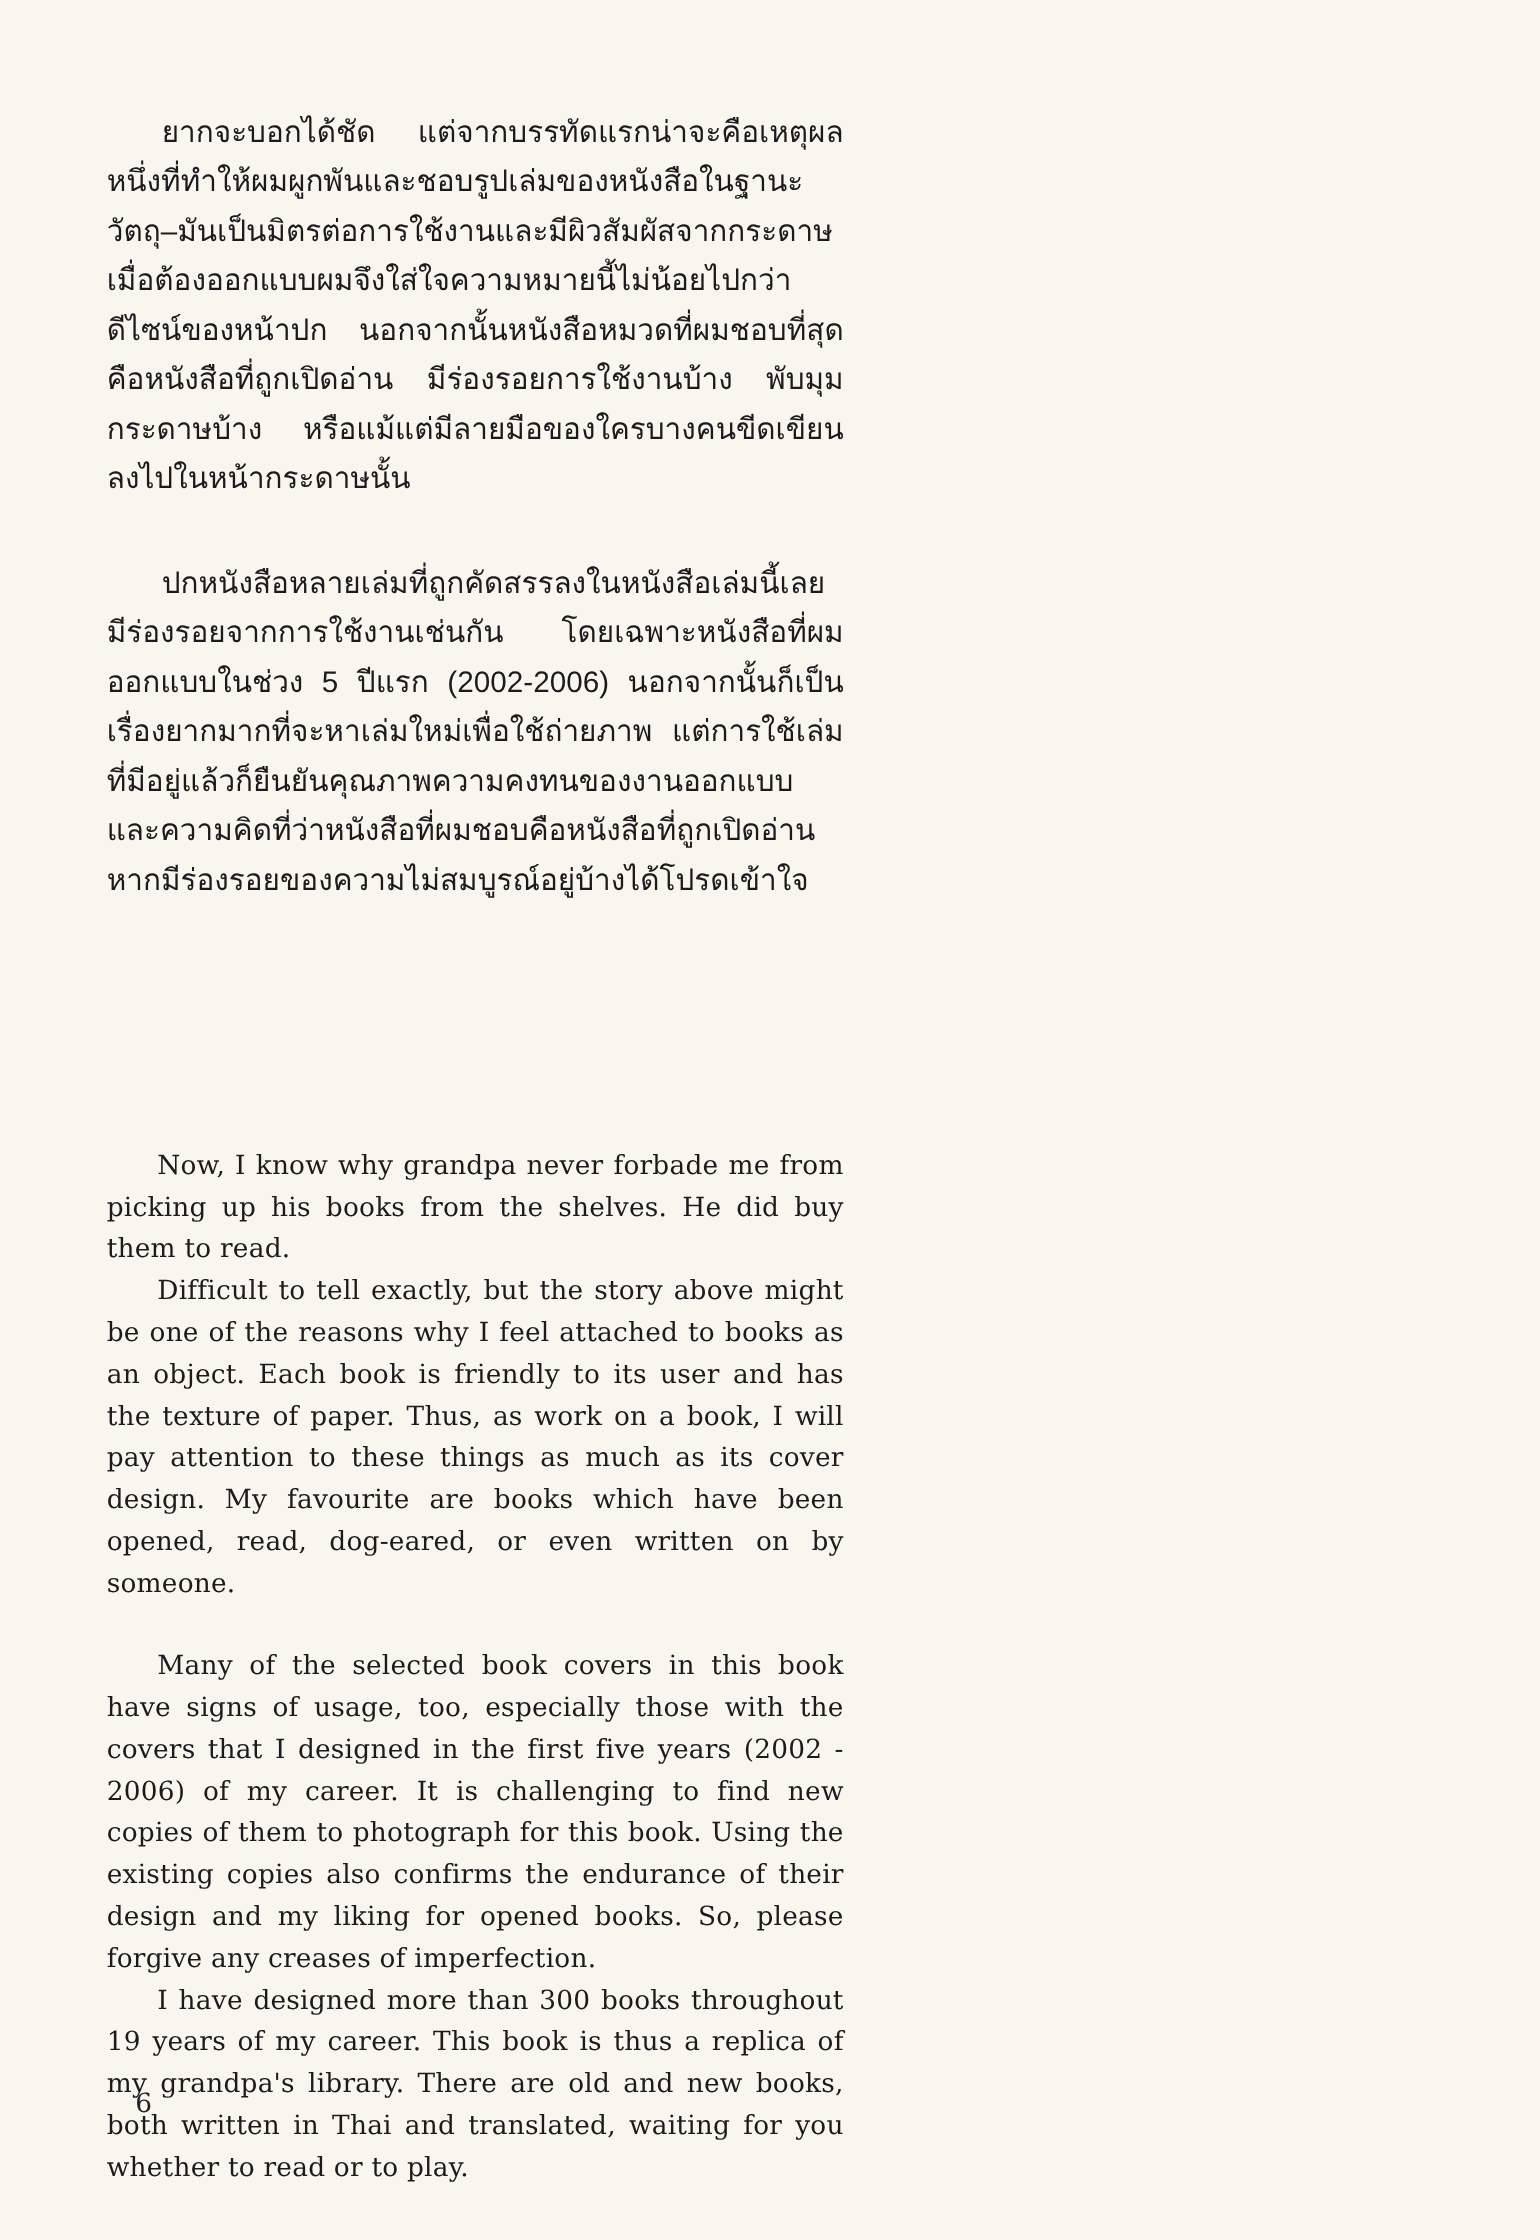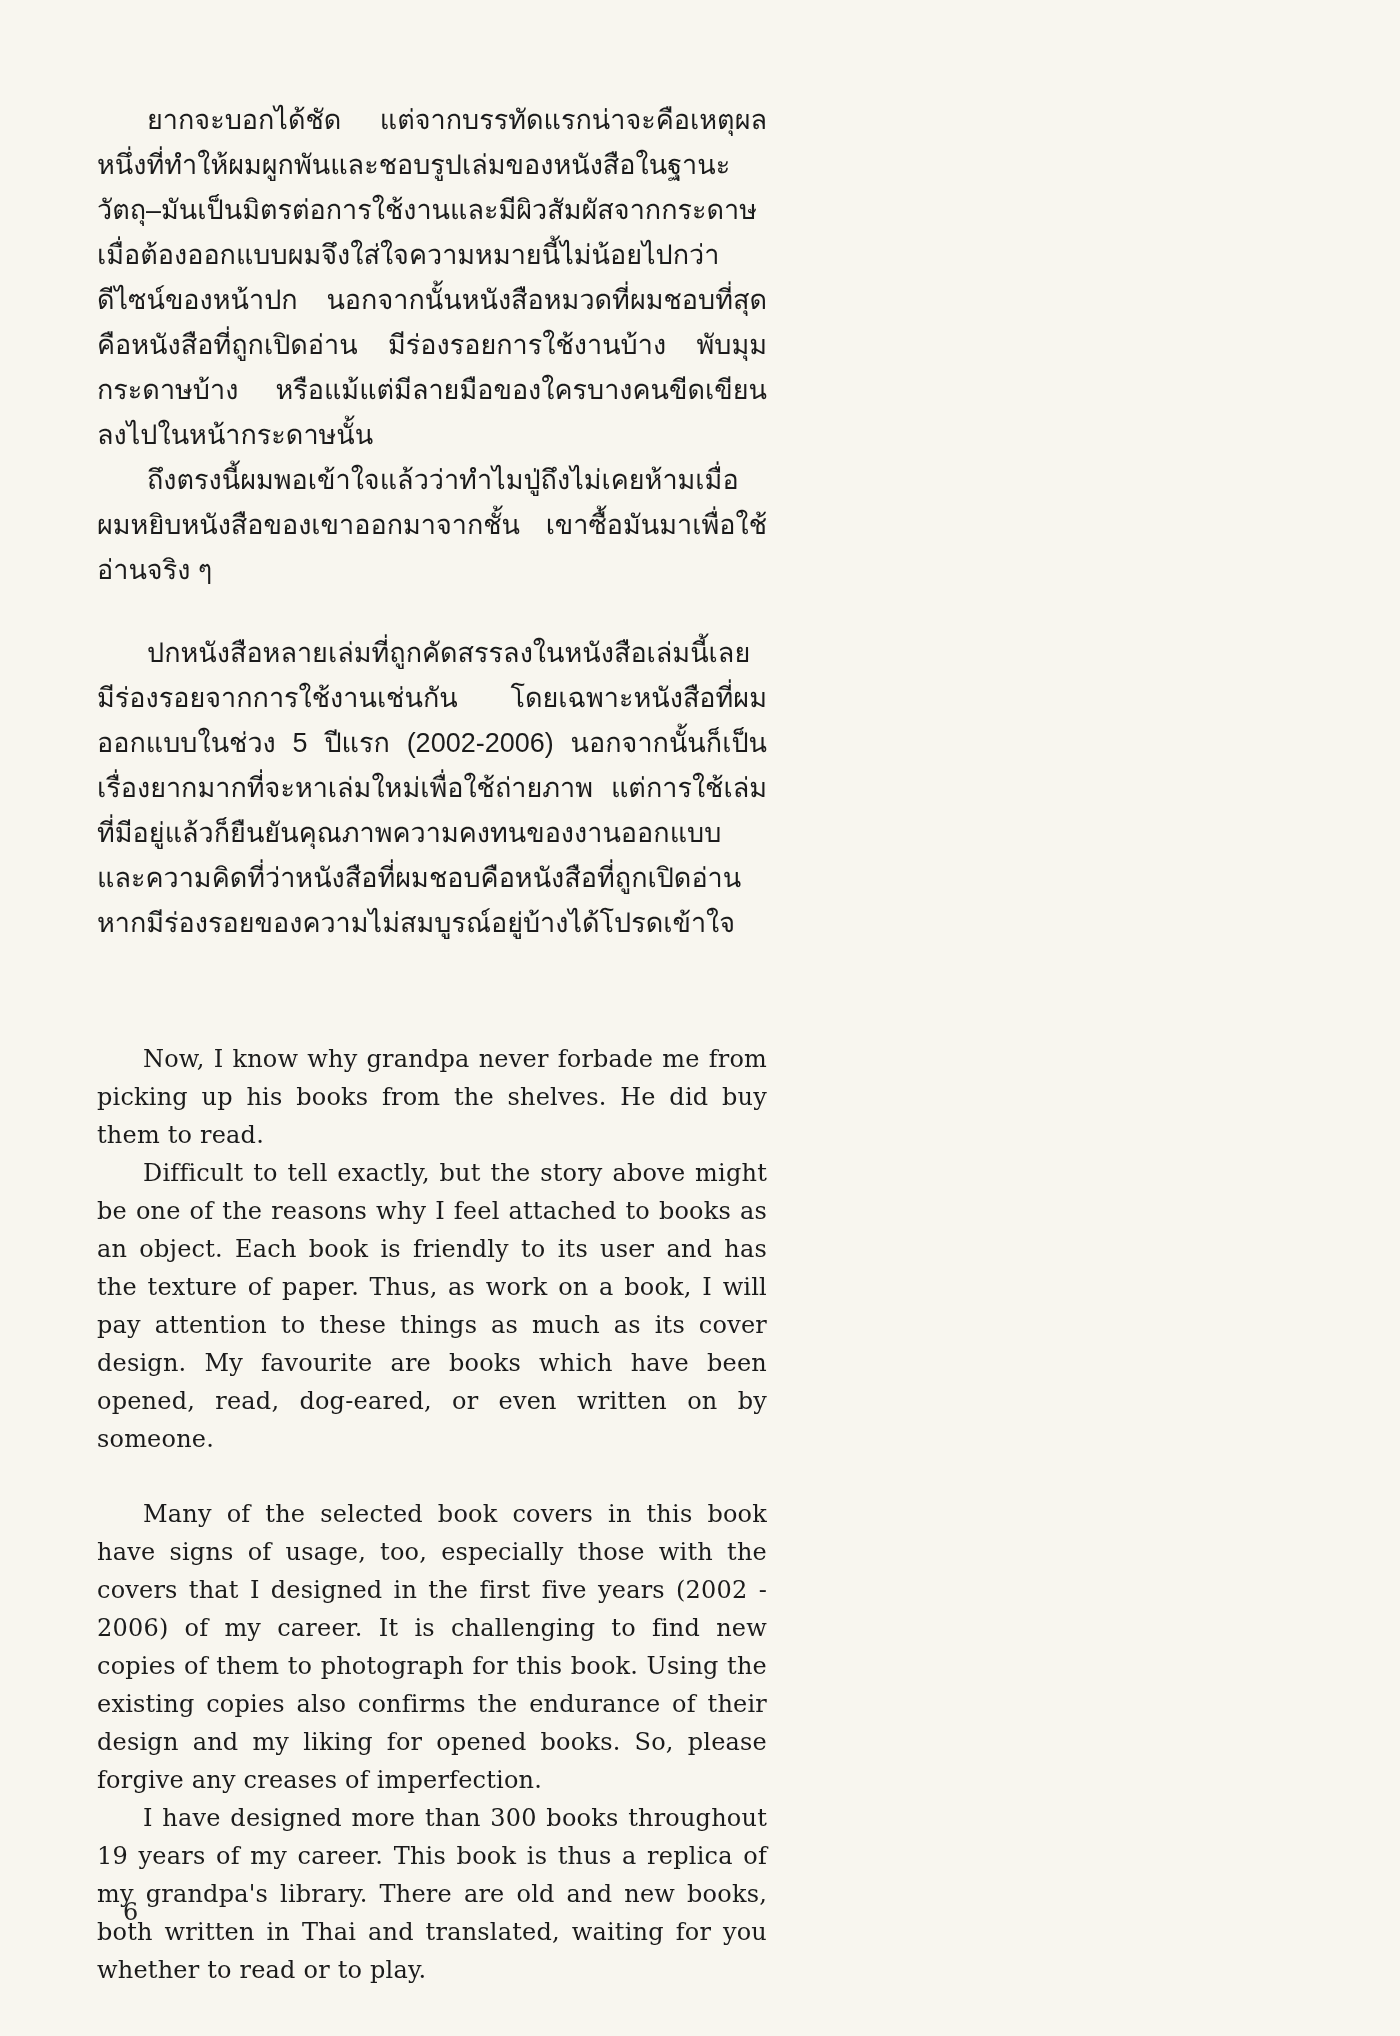--- a/index.html
+++ b/index.html
@@ -33,21 +33,21 @@
     line-height: 45px;
     text-align: justify;
   }
   .thai-section p {
     margin: 0;
   }
   .thai-section p.indent {
     text-indent: 50px;
   }
   .thai-section p.block-gap {
-    margin-top: 38px;
+    margin-top: 50px;
   }
   
   .english-section {
     top: 1040px;
     font-family: "DejaVu Serif", "Liberation Serif", serif;
     font-size: 24px;
     line-height: 38px;
     text-align: justify;
     letter-spacing: 0.2px;
   }
@@ -69,21 +69,20 @@
     color: #222;
   }
 </style>
 </head>
 <body>
 
 <div class="page">
 
   <section class="text-column thai-section">
     <p class="indent">ยากจะบอกได้ชัด แต่จากบรรทัดแรกน่าจะคือเหตุผลหนึ่งที่ทำให้ผมผูกพันและชอบรูปเล่มของหนังสือในฐานะวัตถุ–มันเป็นมิตรต่อการใช้งานและมีผิวสัมผัสจากกระดาษ เมื่อต้องออกแบบผมจึงใส่ใจความหมายนี้ไม่น้อยไปกว่าดีไซน์ของหน้าปก นอกจากนั้นหนังสือหมวดที่ผมชอบที่สุดคือหนังสือที่ถูกเปิดอ่าน มีร่องรอยการใช้งานบ้าง พับมุมกระดาษบ้าง หรือแม้แต่มีลายมือของใครบางคนขีดเขียนลงไปในหน้ากระดาษนั้น</p>
-    <p class="indent">ถึงตรงนี้ผมพอเข้าใจแล้วว่าทำไมปู่ถึงไม่เคยห้ามเมื่อผมหยิบหนังสือของเขาออกมาจากชั้น เขาซื้อมันมาเพื่อใช้อ่านจริง ๆ</p>
     <p class="indent block-gap">ปกหนังสือหลายเล่มที่ถูกคัดสรรลงในหนังสือเล่มนี้เลยมีร่องรอยจากการใช้งานเช่นกัน โดยเฉพาะหนังสือที่ผมออกแบบในช่วง 5 ปีแรก (2002-2006) นอกจากนั้นก็เป็นเรื่องยากมากที่จะหาเล่มใหม่เพื่อใช้ถ่ายภาพ แต่การใช้เล่มที่มีอยู่แล้วก็ยืนยันคุณภาพความคงทนของงานออกแบบ และความคิดที่ว่าหนังสือที่ผมชอบคือหนังสือที่ถูกเปิดอ่าน หากมีร่องรอยของความไม่สมบูรณ์อยู่บ้างได้โปรดเข้าใจ</p>
   </section>
 
   <section class="text-column english-section">
     <p class="indent">Now, I know why grandpa never forbade me from picking up his books from the shelves. He did buy them to read.</p>
     <p class="indent">Difficult to tell exactly, but the story above might be one of the reasons why I feel attached to books as an object. Each book is friendly to its user and has the texture of paper. Thus, as work on a book, I will pay attention to these things as much as its cover design. My favourite are books which have been opened, read, dog-eared, or even written on by someone.</p>
     <p class="indent block-gap">Many of the selected book covers in this book have signs of usage, too, especially those with the covers that I designed in the first five years (2002 - 2006) of my career. It is challenging to find new copies of them to photograph for this book. Using the existing copies also confirms the endurance of their design and my liking for opened books. So, please forgive any creases of imperfection.</p>
     <p class="indent">I have designed more than 300 books throughout 19 years of my career. This book is thus a replica of my grandpa's library. There are old and new books, both written in Thai and translated, waiting for you whether to read or to play.</p>
   </section>
 

